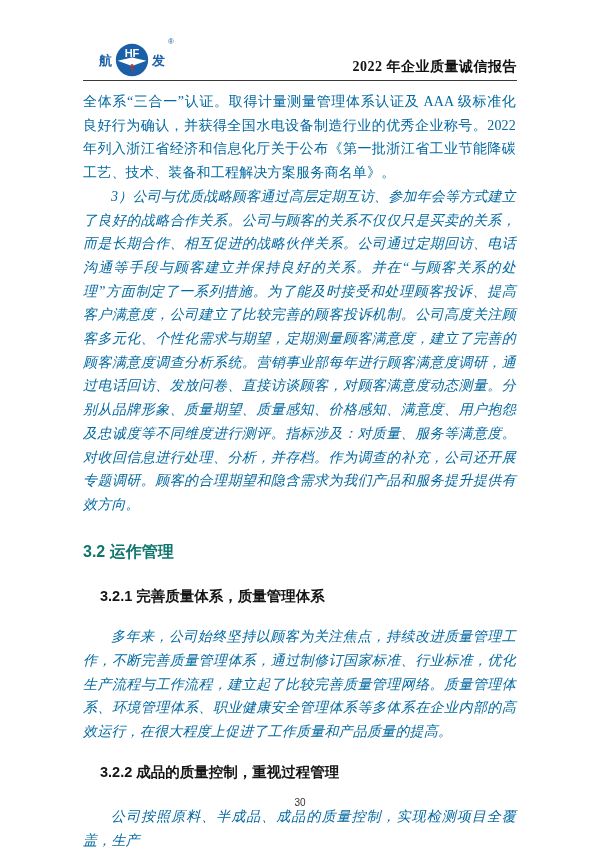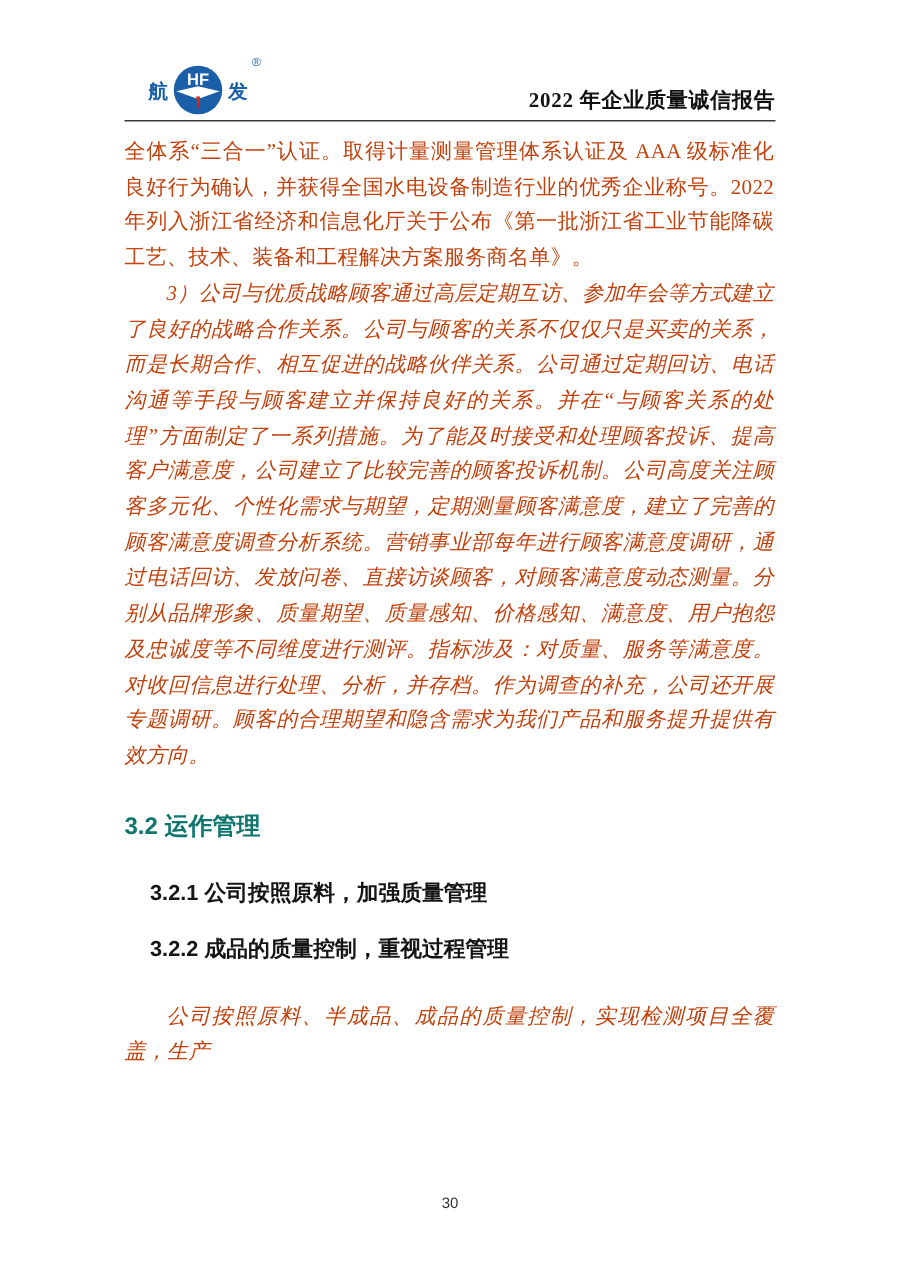--- a/index.html
+++ b/index.html
@@ -54,21 +54,21 @@
     position:absolute;
     left:83px; top:86px;
     width:433px;
   }
   .para{
     margin:0;
     font-size:14px;
     line-height:23.7px;
     text-align:justify;
     letter-spacing:0.2px;
-    color:#c2410c;
+    color:#0369a1;
   }
   .para.first{margin-top:4px;}
   .para.indent{text-indent:2em;font-style:italic;}
   .h-section{
     margin:25px 0 0 0;
     font-family:"Liberation Sans", sans-serif;
     font-size:16px;
     font-weight:bold;
     color:#0f766e;
     line-height:1.2;
@@ -113,21 +113,22 @@
       <span class="logo-char">发</span>
       <span class="reg">®</span>
     </div>
     <div class="header-title">2022 年企业质量诚信报告</div>
   </header>
 
   <main class="content">
     <p class="para first">全体系“三合一”认证。取得计量测量管理体系认证及 AAA 级标准化良好行为确认，并获得全国水电设备制造行业的优秀企业称号。2022 年列入浙江省经济和信息化厅关于公布《第一批浙江省工业节能降碳工艺、技术、装备和工程解决方案服务商名单》。</p>
     <p class="para indent">3）公司与优质战略顾客通过高层定期互访、参加年会等方式建立了良好的战略合作关系。公司与顾客的关系不仅仅只是买卖的关系，而是长期合作、相互促进的战略伙伴关系。公司通过定期回访、电话沟通等手段与顾客建立并保持良好的关系。并在“与顾客关系的处理”方面制定了一系列措施。为了能及时接受和处理顾客投诉、提高客户满意度，公司建立了比较完善的顾客投诉机制。公司高度关注顾客多元化、个性化需求与期望，定期测量顾客满意度，建立了完善的顾客满意度调查分析系统。营销事业部每年进行顾客满意度调研，通过电话回访、发放问卷、直接访谈顾客，对顾客满意度动态测量。分别从品牌形象、质量期望、质量感知、价格感知、满意度、用户抱怨及忠诚度等不同维度进行测评。指标涉及：对质量、服务等满意度。对收回信息进行处理、分析，并存档。作为调查的补充，公司还开展专题调研。顾客的合理期望和隐含需求为我们产品和服务提升提供有效方向。</p>
     <h2 class="h-section">3.2 运作管理</h2>
-    <h3 class="h-sub">3.2.1 公司按照原料，加强质量管理</h3>
+    <h3 class="h-sub">3.2.1 完善质量体系，质量管理体系</h3>
+    <p class="para indent mt20">多年来，公司始终坚持以顾客为关注焦点，持续改进质量管理工作，不断完善质量管理体系，通过制修订国家标准、行业标准，优化生产流程与工作流程，建立起了比较完善质量管理网络。质量管理体系、环境管理体系、职业健康安全管理体系等多体系在企业内部的高效运行，在很大程度上促进了工作质量和产品质量的提高。</p>
     <h3 class="h-sub mt20">3.2.2 成品的质量控制，重视过程管理</h3>
     <p class="para indent mt24">公司按照原料、半成品、成品的质量控制，实现检测项目全覆盖，生产</p>
   </main>
 
   <footer class="footer">
     <span class="page-number">30</span>
   </footer>
 
 </div>
 

